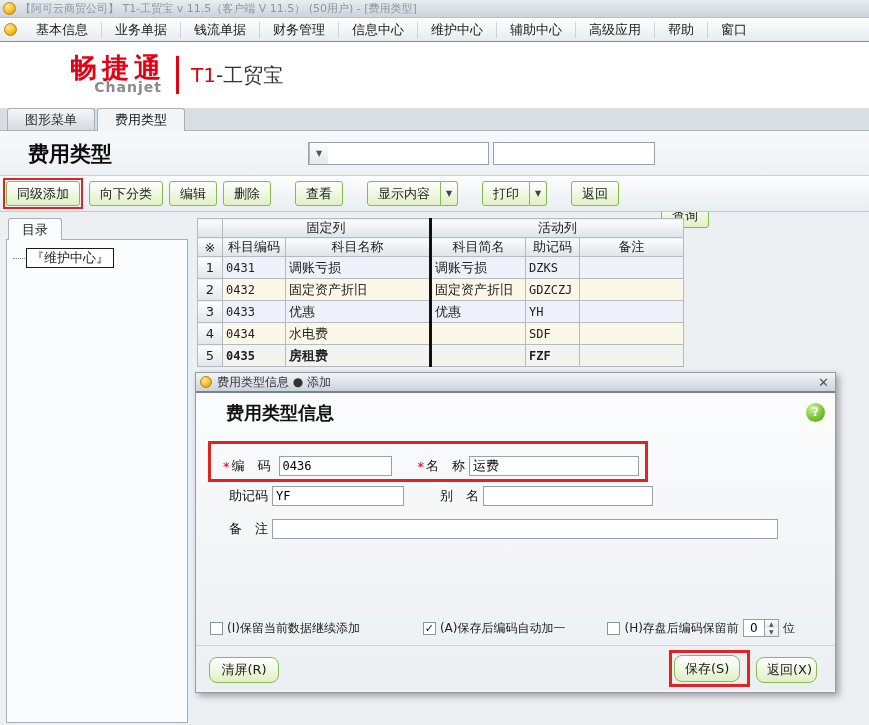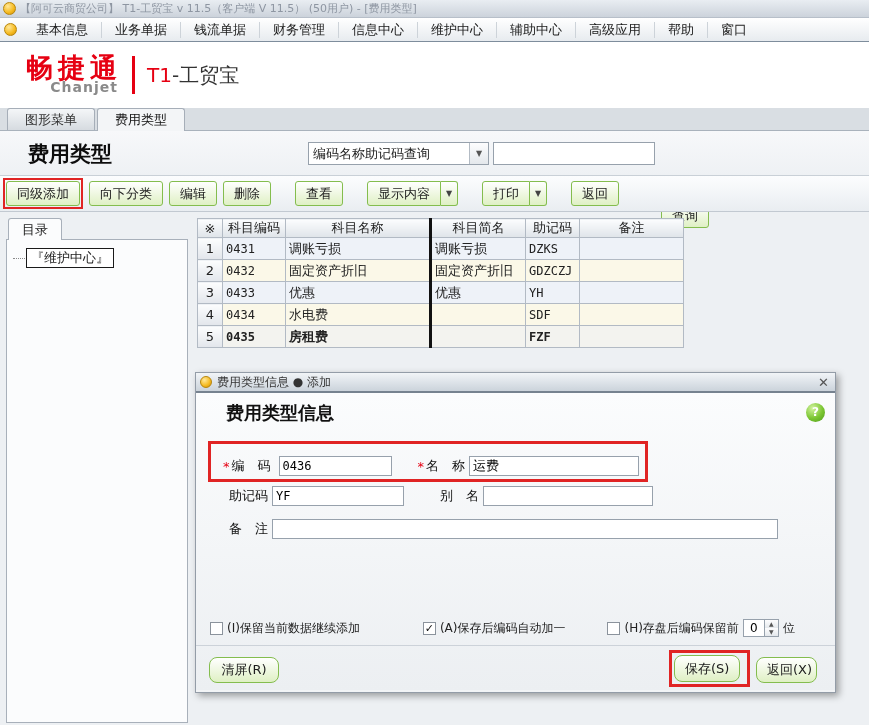--- a/index.html
+++ b/index.html
@@ -20,21 +20,21 @@
     background:linear-gradient(#ffffff,#e7ebef); border-bottom:1px solid #7e8d9c;
     display:flex; align-items:center; padding-left:4px; }
   .menubar .coin { margin-right:6px; }
   .menu-item { padding:0 13px; height:16px; line-height:16px; font-size:13px; color:#1a1a1a;
     border-right:1px solid #cdd3d9; cursor:default; white-space:nowrap; }
   .menu-item:last-child { border-right:none; }
 
   
   .logobar { position:absolute; left:0; top:42px; width:869px; height:66px; background:#ffffff; }
   .logo-wrap { position:absolute; left:26px; top:12px; display:flex; align-items:center; }
-  .brand { display:flex; flex-direction:column; align-items:flex-end; }
+  .brand { display:flex; flex-direction:column; align-items:flex-end;margin-left:44px; }
   .brand-cn { color:#e60012; font-weight:bold; font-size:27px; letter-spacing:5px; line-height:27px; }
   .brand-en { color:#8a8a8a; font-size:14px; font-weight:bold; letter-spacing:1px; margin-top:-2px; margin-right:4px; }
   .logo-bar { width:3px; height:38px; background:#e60012; margin:0 12px 0 10px; }
   .prod { font-size:20px; font-weight:normal; line-height:40px; }
   .prod .t { color:#e60012; } .prod .rest { color:#333333; }
 
   
   .tabstrip { position:absolute; left:0; top:108px; width:869px; height:23px;
     background:#d9dee3; border-bottom:1px solid #a9b2bc; display:flex; align-items:flex-end; padding-left:7px; }
   .tab { height:22px; line-height:21px; padding:0 17px; font-size:13px; margin-right:2px;
@@ -158,21 +158,20 @@
 </div>
 
 <div class="tabstrip">
   <div class="tab inactive">图形菜单</div>
   <div class="tab active">费用类型</div>
 </div>
 
 <div class="pageheader">
   <div class="page-title">费用类型</div>
   <div class="search-select">
-    <span class="sel-txt">编码名称助记码查询</span>
     <span class="sel-arrow">▼</span>
   </div>
   <input class="search-input" value="" style="">
   <button class="btn-green query-btn">查询</button>
 </div>
 
 <div class="toolbar">
   <span class="red-annot">
     <button class="btn-green">同级添加</button>
   </span>
@@ -202,20 +201,25 @@
 <table class="datatable">
   <colgroup>
       <col style="width:25px">
       <col style="width:63px">
       <col style="width:145px">
       <col style="width:95px">
       <col style="width:54px">
       <col style="width:104px">
     </colgroup>
   <tbody>
+      <tr style="height:19px">
+    <td class="hdr"></td>
+    <td class="hdr" colspan="2">固定列</td>
+    <td class="hdr act" colspan="3">活动列</td>
+  </tr>
   <tr style="height:19px">
     <td class="hdr">※</td>
     <td class="hdr">科目编码</td>
     <td class="hdr">科目名称</td>
     <td class="hdr act">科目简名</td>
     <td class="hdr">助记码</td>
     <td class="hdr">备注</td>
   </tr>
   <tr class="r-blue">
     <td class="rownum">1</td>

